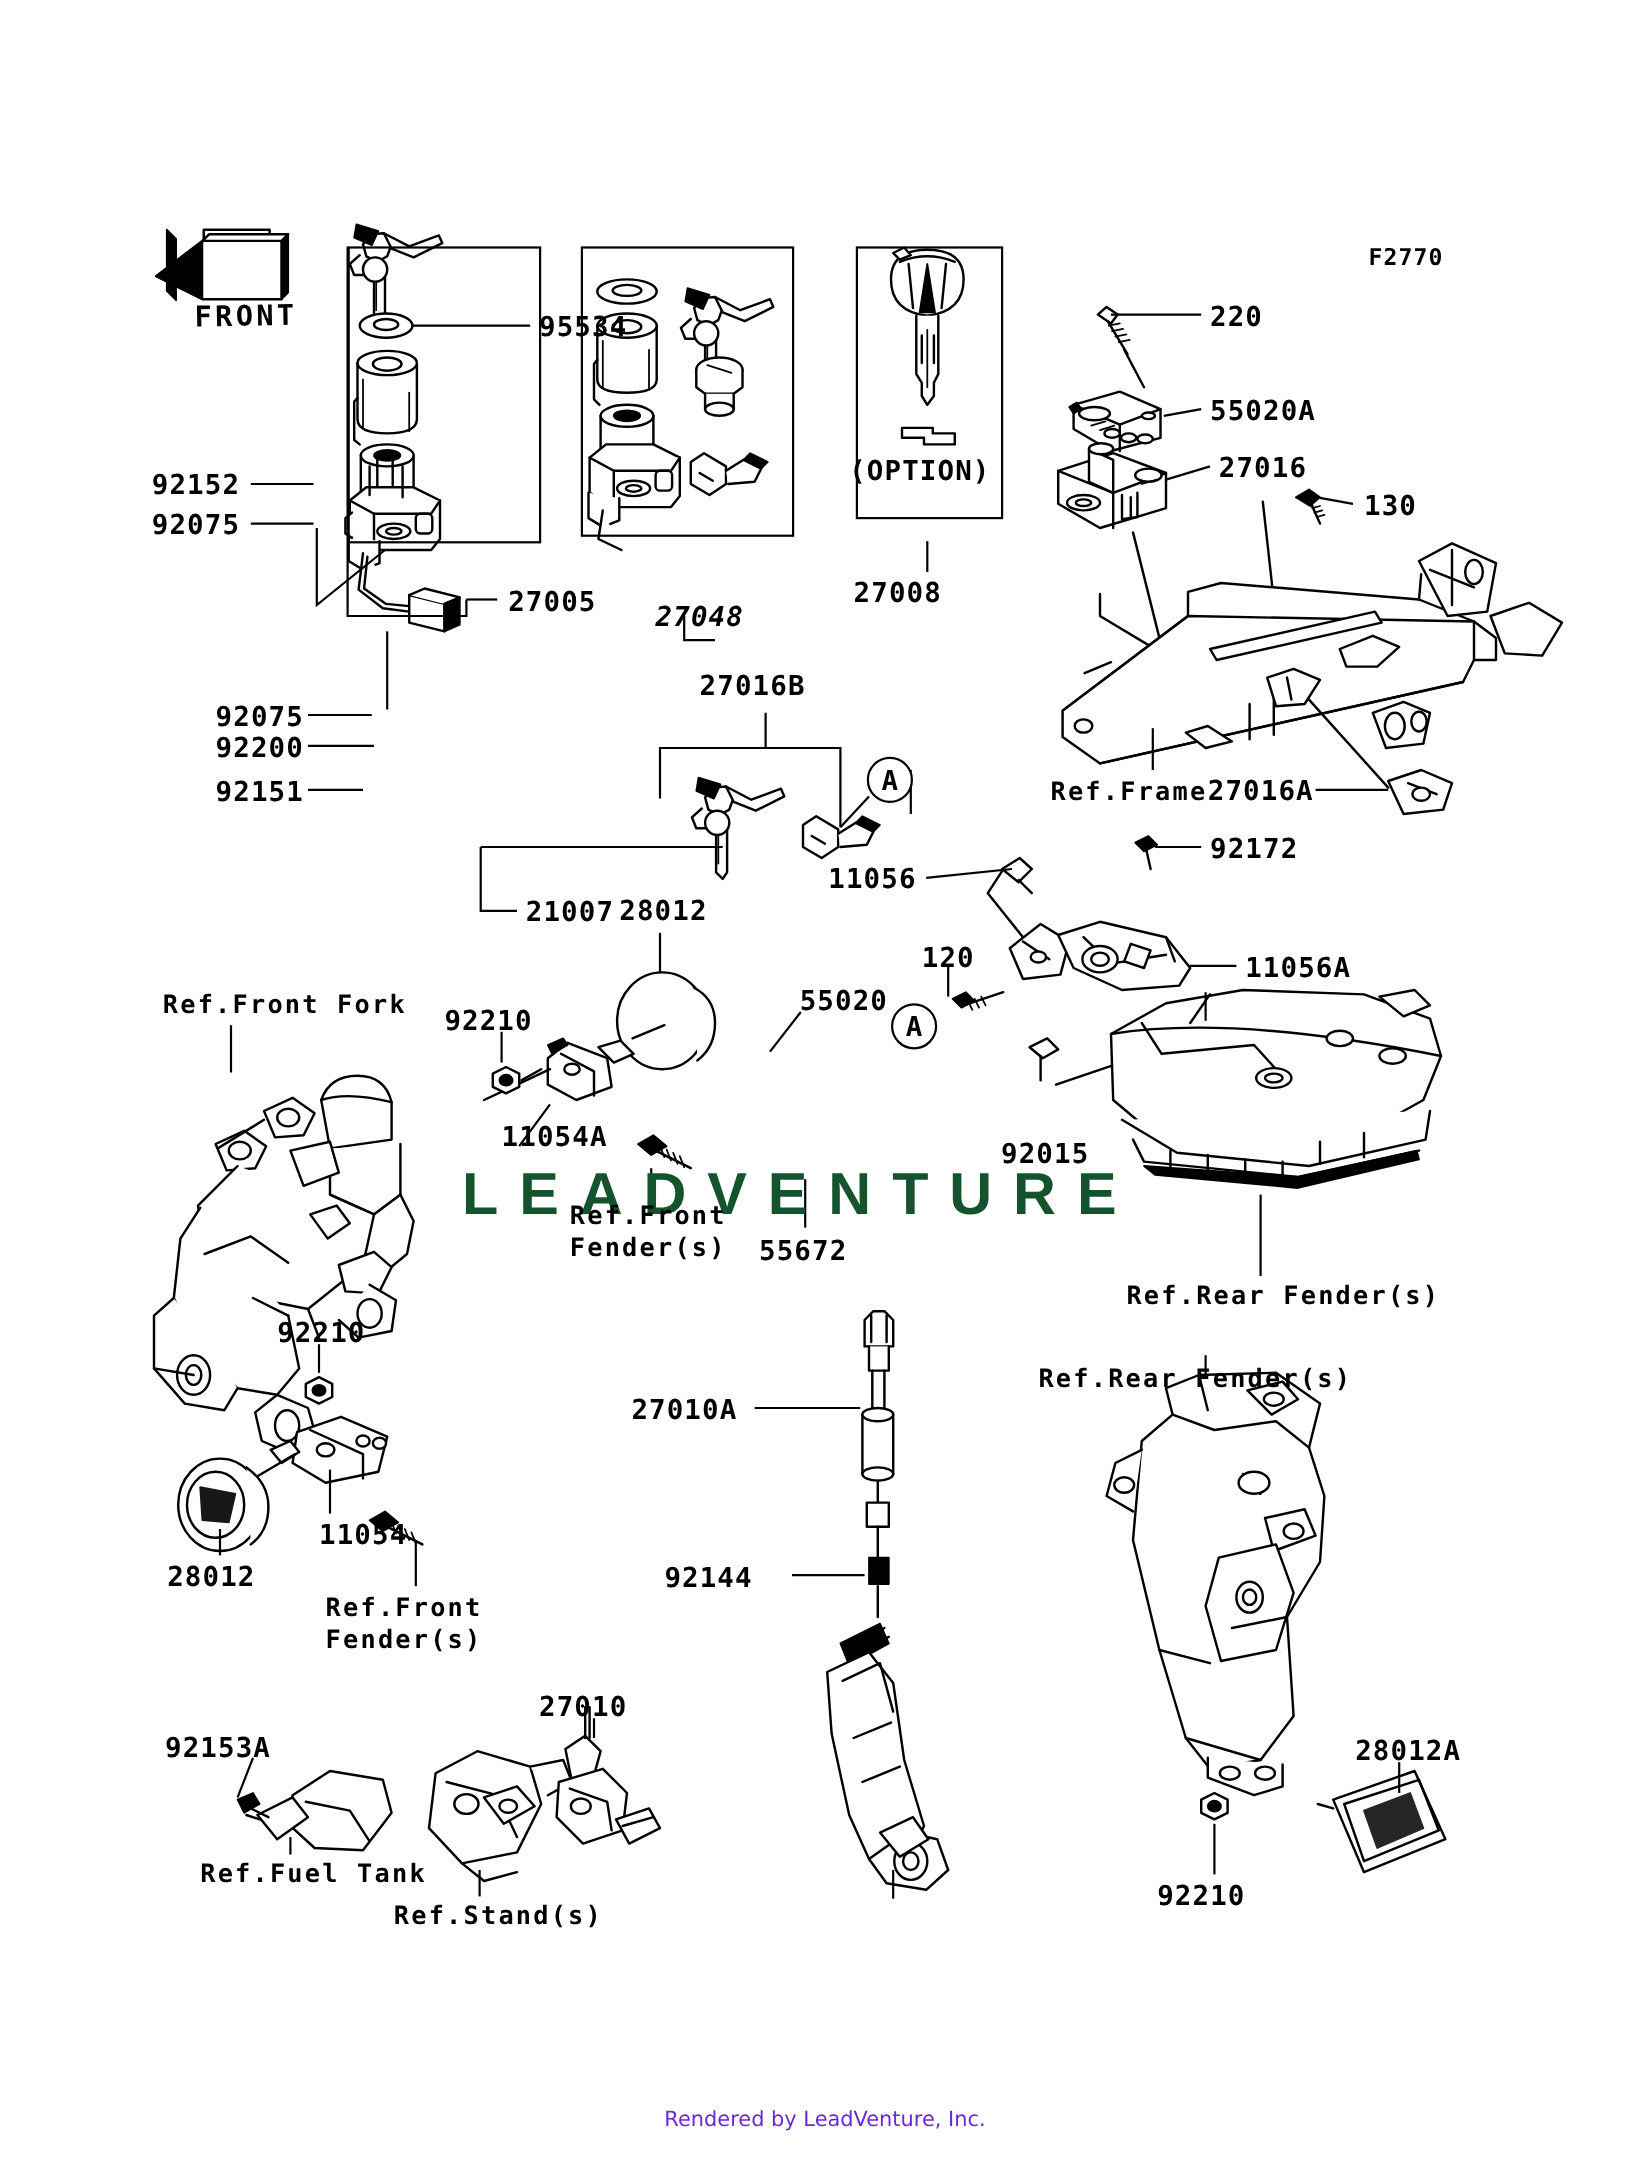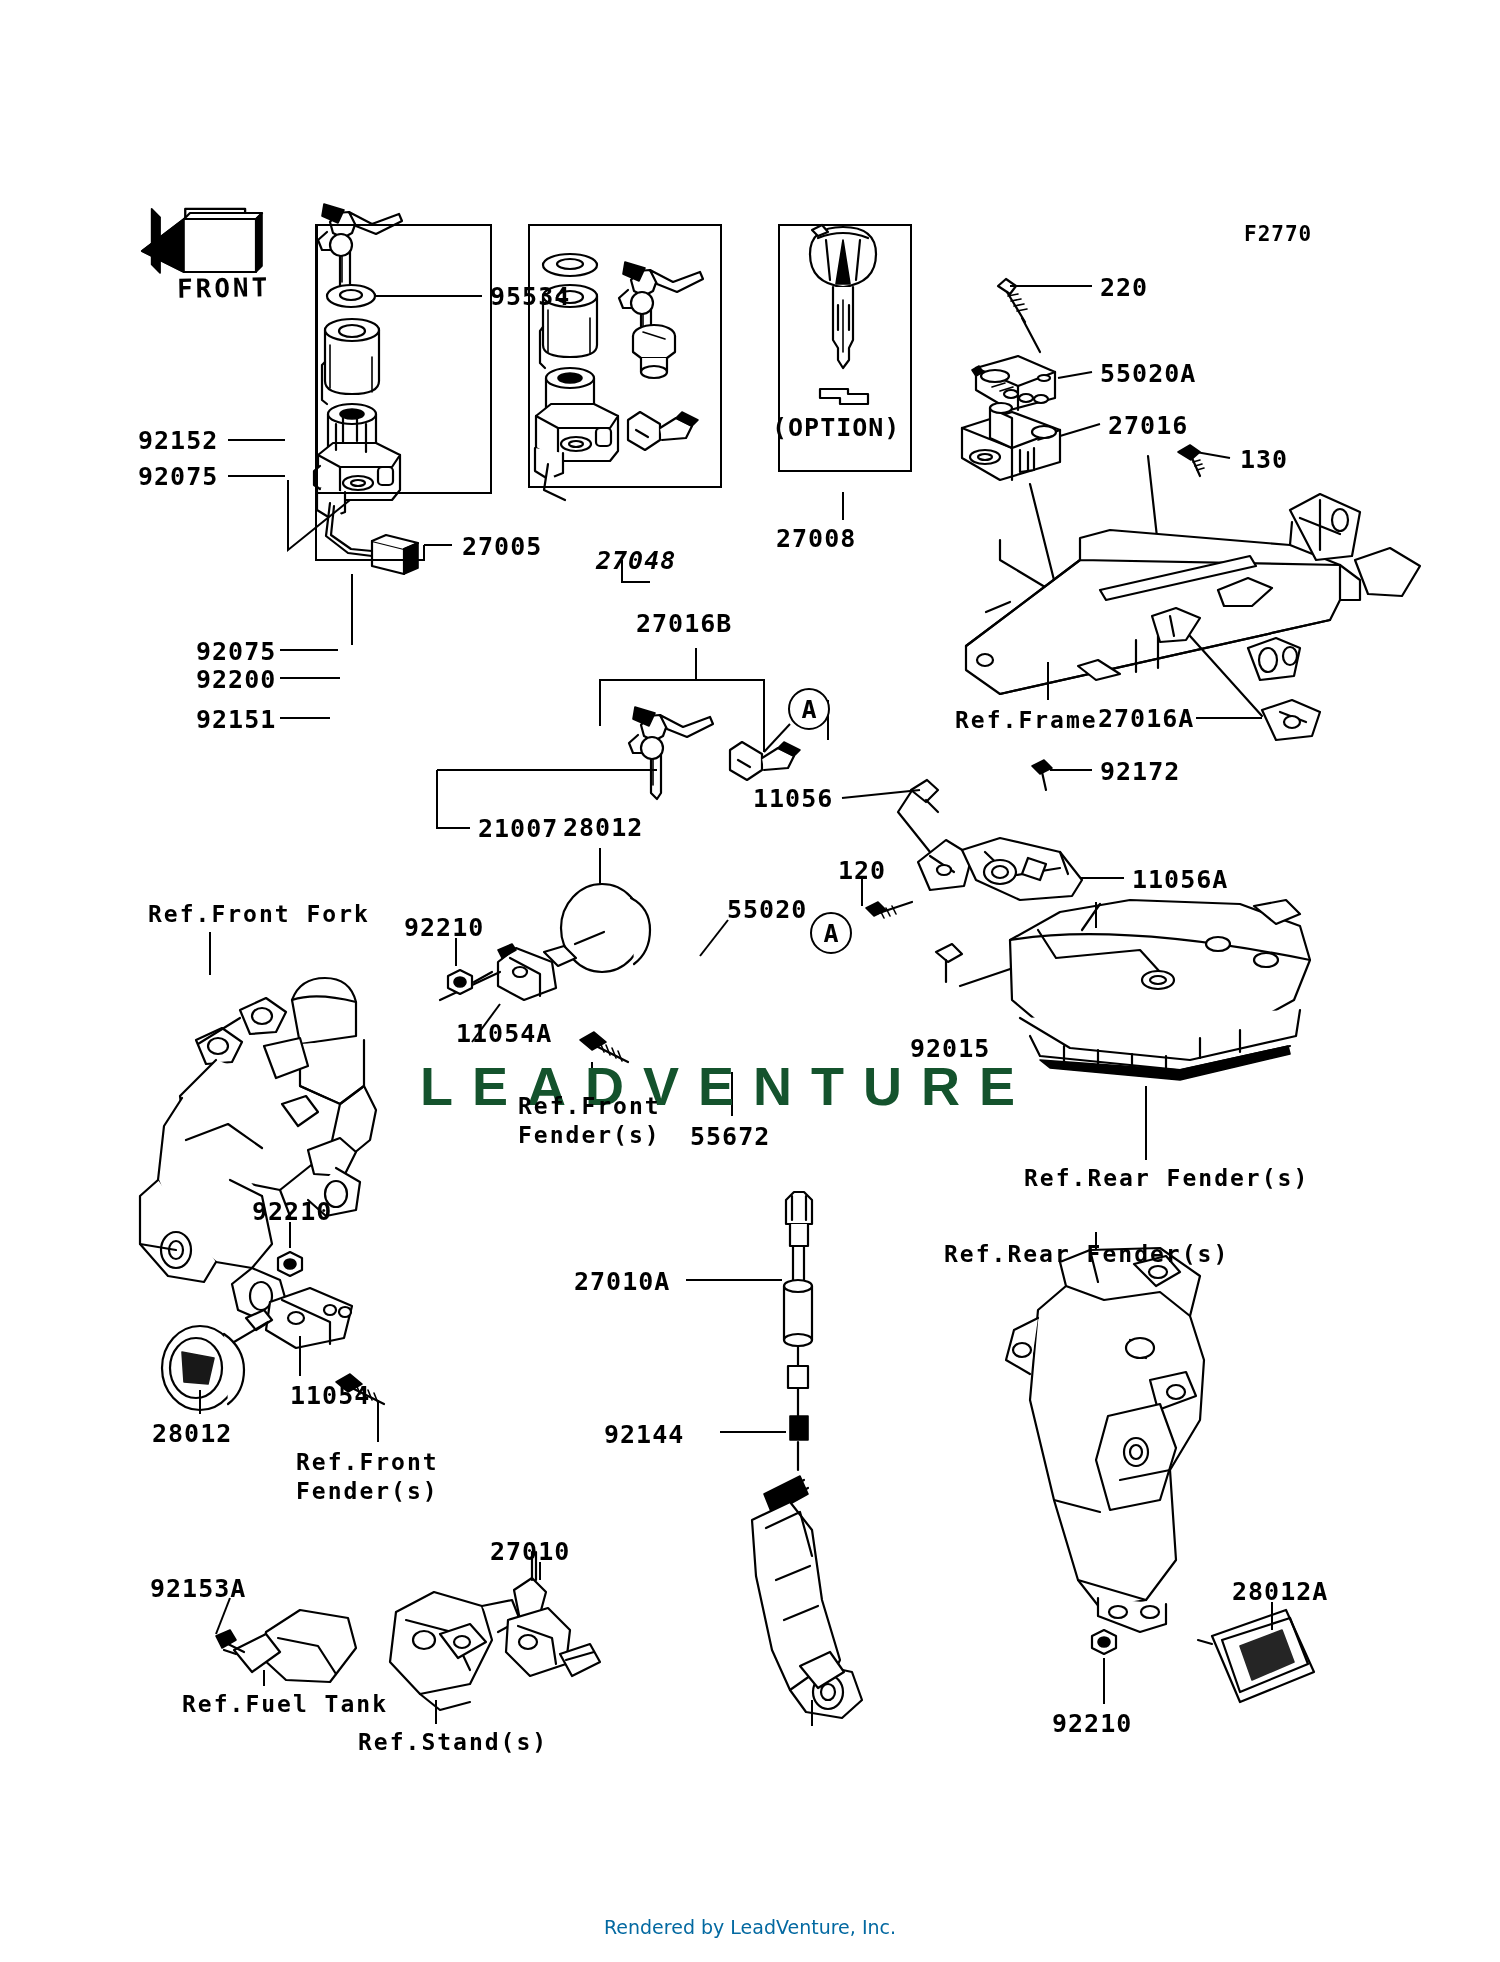--- a/index.html
+++ b/index.html
@@ -36,21 +36,21 @@
     font-size: 21px;
     font-weight: bold;
     letter-spacing: 1px;
   }
   .credit {
     position: absolute;
     left: 0; right: 0;
     text-align: center;
     font-family: "DejaVu Sans", sans-serif;
     font-size: 19px;
-    color: #0369a1;
+    color: #6d28d9;
   }
   
   .box {
     position: absolute;
     border: 2px solid #000;
     background: transparent;
   }
   
   .cir {
     position: absolute;

